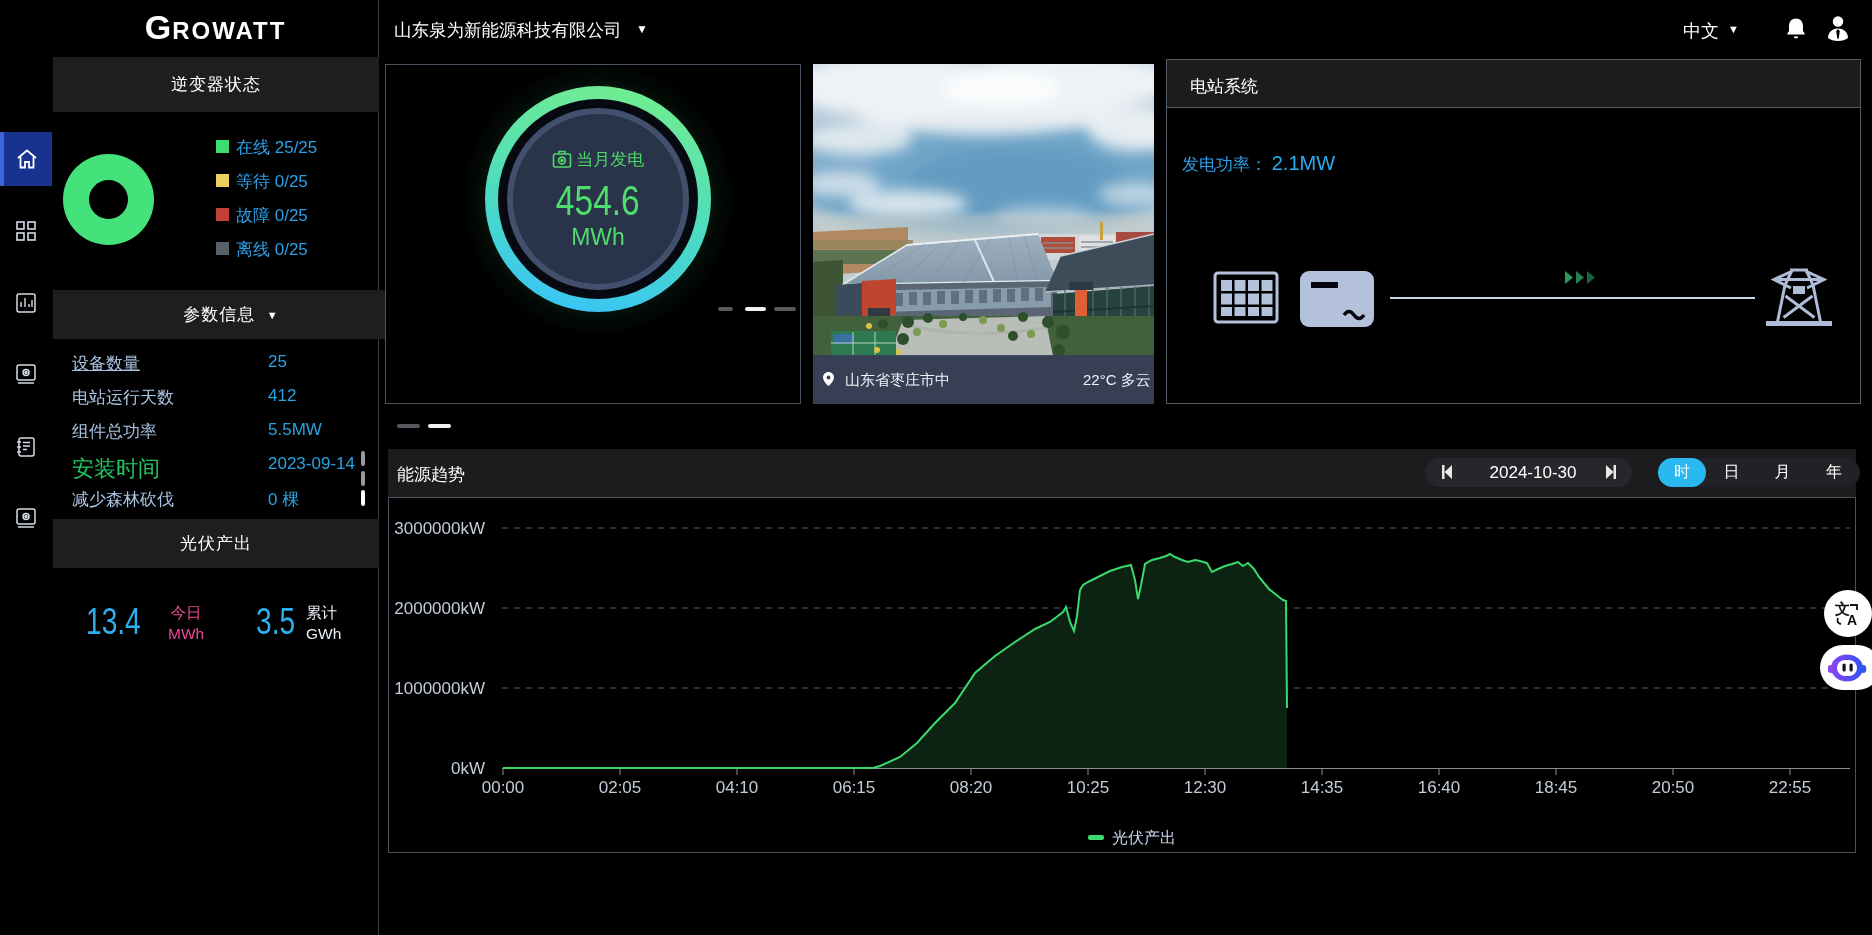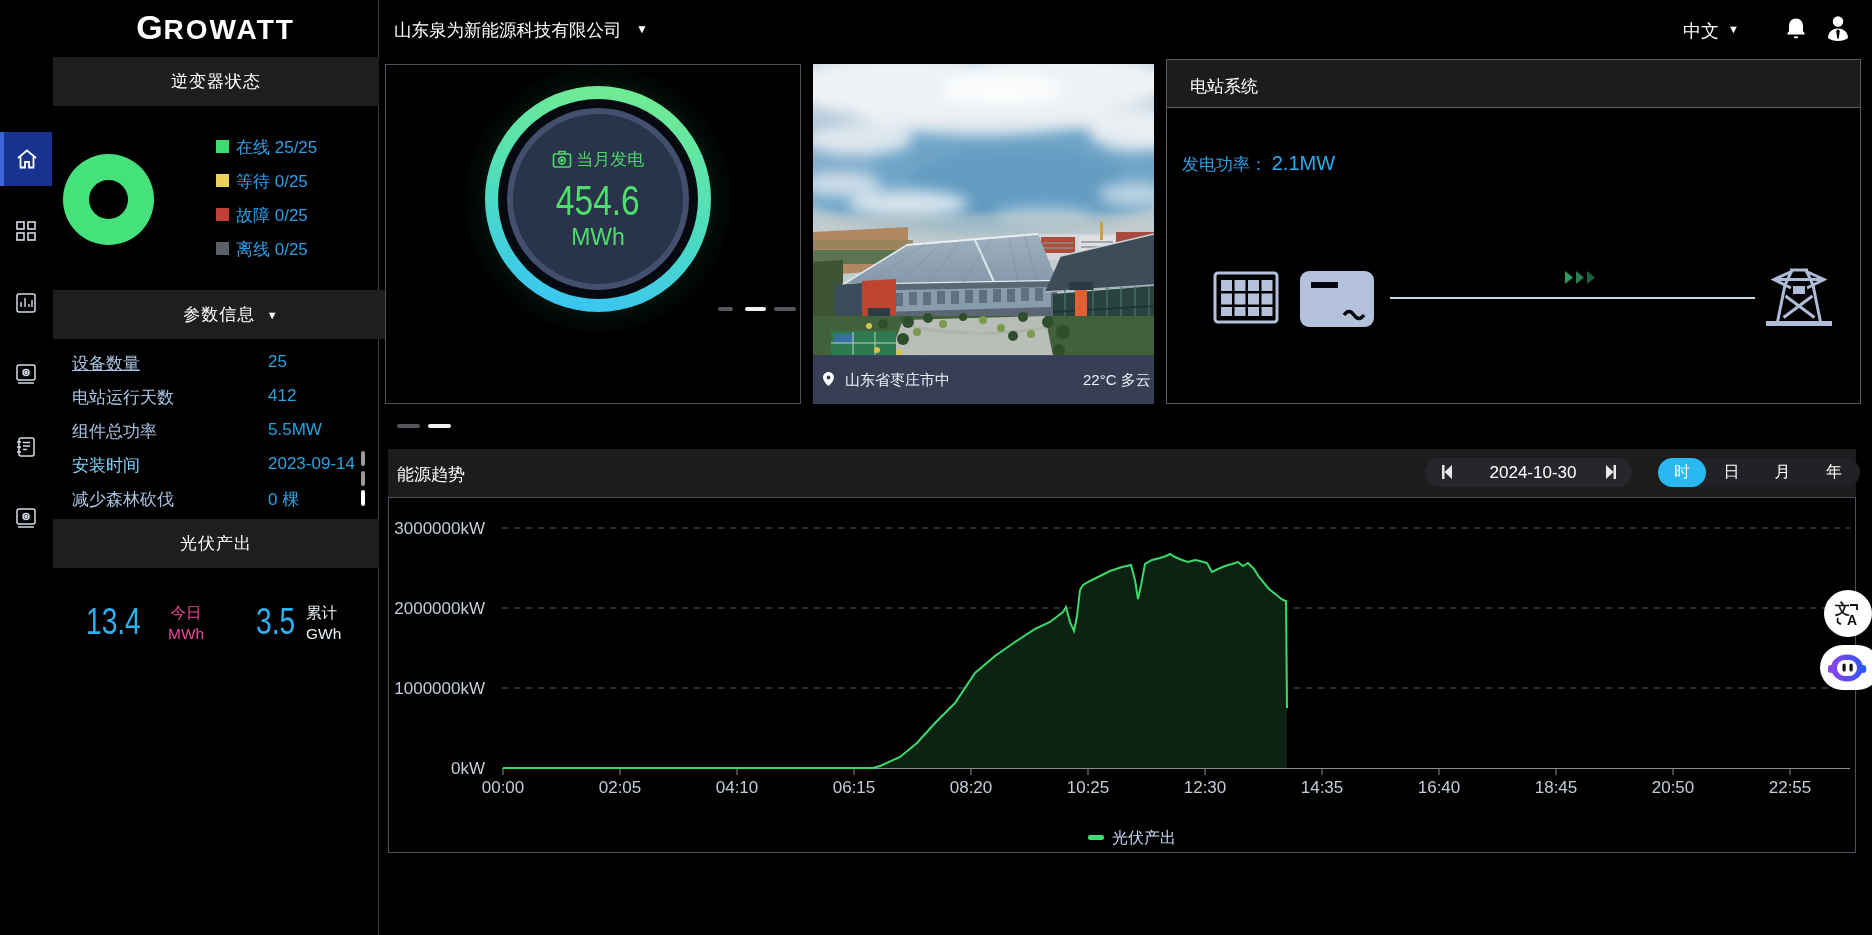--- a/index.html
+++ b/index.html
@@ -48,23 +48,23 @@
 
 <svg class="abs" style="left:16px;top:508px" width="20" height="20" viewBox="0 0 20 20" fill="none" stroke="#d6dce6" stroke-width="1.5">
     <rect x="1" y="1" width="18" height="15" rx="2"></rect>
     <circle cx="10" cy="8.5" r="3"></circle>
     <circle cx="10" cy="8.5" r="1" fill="#d6dce6"></circle>
     <path d="M2 19 H18"></path>
   </svg>
 
 <div class="abs" style="left:52px;top:0;width:327px;height:935px;background:#000;border-right:1px solid #3a3e45;"></div>
 <div class="abs" style="left:52px;top:8px;width:327px;height:42px;color:#fff;text-align:center;font-weight:bold;">
-  <span style="font-size:34px;letter-spacing:1px;">G</span><span style="font-size:28px;letter-spacing:2px;margin-top:16px;">ROWATT</span>
+  <span style="font-size:34px;letter-spacing:1px;">G</span><span style="font-size:24px;letter-spacing:2px;margin-top:16px;">ROWATT</span>
 </div>
-<div class="abs hdr" style="left:53px;top:57px;width:326px;height:49px;">逆变器状态</div>
+<div class="abs hdr" style="left:53px;top:57px;width:326px;height:55px;">逆变器状态</div>
 
 <div class="abs" style="left:63px;top:154px;width:91px;height:91px;border-radius:50%;background:#45e27b;"></div>
 <div class="abs" style="left:89px;top:180px;width:39px;height:39px;border-radius:50%;background:#000;"></div>
 
 <div class="abs" style="left:216px;top:140px;width:13px;height:13px;background:#3edb70;"></div>
 <div class="abs cyan" style="left:236px;top:136px;font-size:17px;">在线 25/25</div>
 <div class="abs" style="left:216px;top:174px;width:13px;height:13px;background:#ecd05e;"></div>
 <div class="abs cyan" style="left:236px;top:170px;font-size:17px;">等待 0/25</div>
 <div class="abs" style="left:216px;top:208px;width:13px;height:13px;background:#c04038;"></div>
 <div class="abs cyan" style="left:236px;top:204px;font-size:17px;">故障 0/25</div>
@@ -72,21 +72,21 @@
 <div class="abs cyan" style="left:236px;top:238px;font-size:17px;">离线 0/25</div>
 
 <div class="abs hdr" style="left:53px;top:290px;width:356px;height:49px;">参数信息&nbsp;&nbsp;<span style="font-size:11px;">▼</span></div>
 <div class="abs" id="params" style="left:52px;top:339px;width:327px;">
   <div style="position:absolute;left:20px;top:13px;color:#a9c3e2;font-size:17px;text-decoration:underline;">设备数量</div>
     <div style="position:absolute;left:216px;top:13px;color:#29a2e2;font-size:17px;">25</div>
   <div style="position:absolute;left:20px;top:47px;color:#a9c3e2;font-size:17px;">电站运行天数</div>
     <div style="position:absolute;left:216px;top:47px;color:#29a2e2;font-size:17px;">412</div>
   <div style="position:absolute;left:20px;top:81px;color:#a9c3e2;font-size:17px;">组件总功率</div>
     <div style="position:absolute;left:216px;top:81px;color:#29a2e2;font-size:17px;">5.5MW</div>
-  <div style="position:absolute;left:20px;top:115px;color:#7dd3fc;font-size:17px;">安装时间</div>
+  <div style="position:absolute;left:20px;top:115px;color:#22c55e;font-size:22px;">安装时间</div>
     <div style="position:absolute;left:216px;top:115px;color:#29a2e2;font-size:17px;">2023-09-14</div>
   <div style="position:absolute;left:20px;top:149px;color:#a9c3e2;font-size:17px;">减少森林砍伐</div>
     <div style="position:absolute;left:216px;top:149px;color:#29a2e2;font-size:17px;">0 棵</div>
 </div>
 
 <div class="abs" style="left:361px;top:451px;width:4px;height:15px;background:#9a9a9a;border-radius:2px;"></div>
 <div class="abs" style="left:361px;top:471px;width:4px;height:15px;background:#9a9a9a;border-radius:2px;"></div>
 <div class="abs" style="left:361px;top:490px;width:4px;height:16px;background:#fff;border-radius:2px;"></div>
 
 <div class="abs hdr" style="left:53px;top:519px;width:326px;height:49px;">光伏产出</div>

